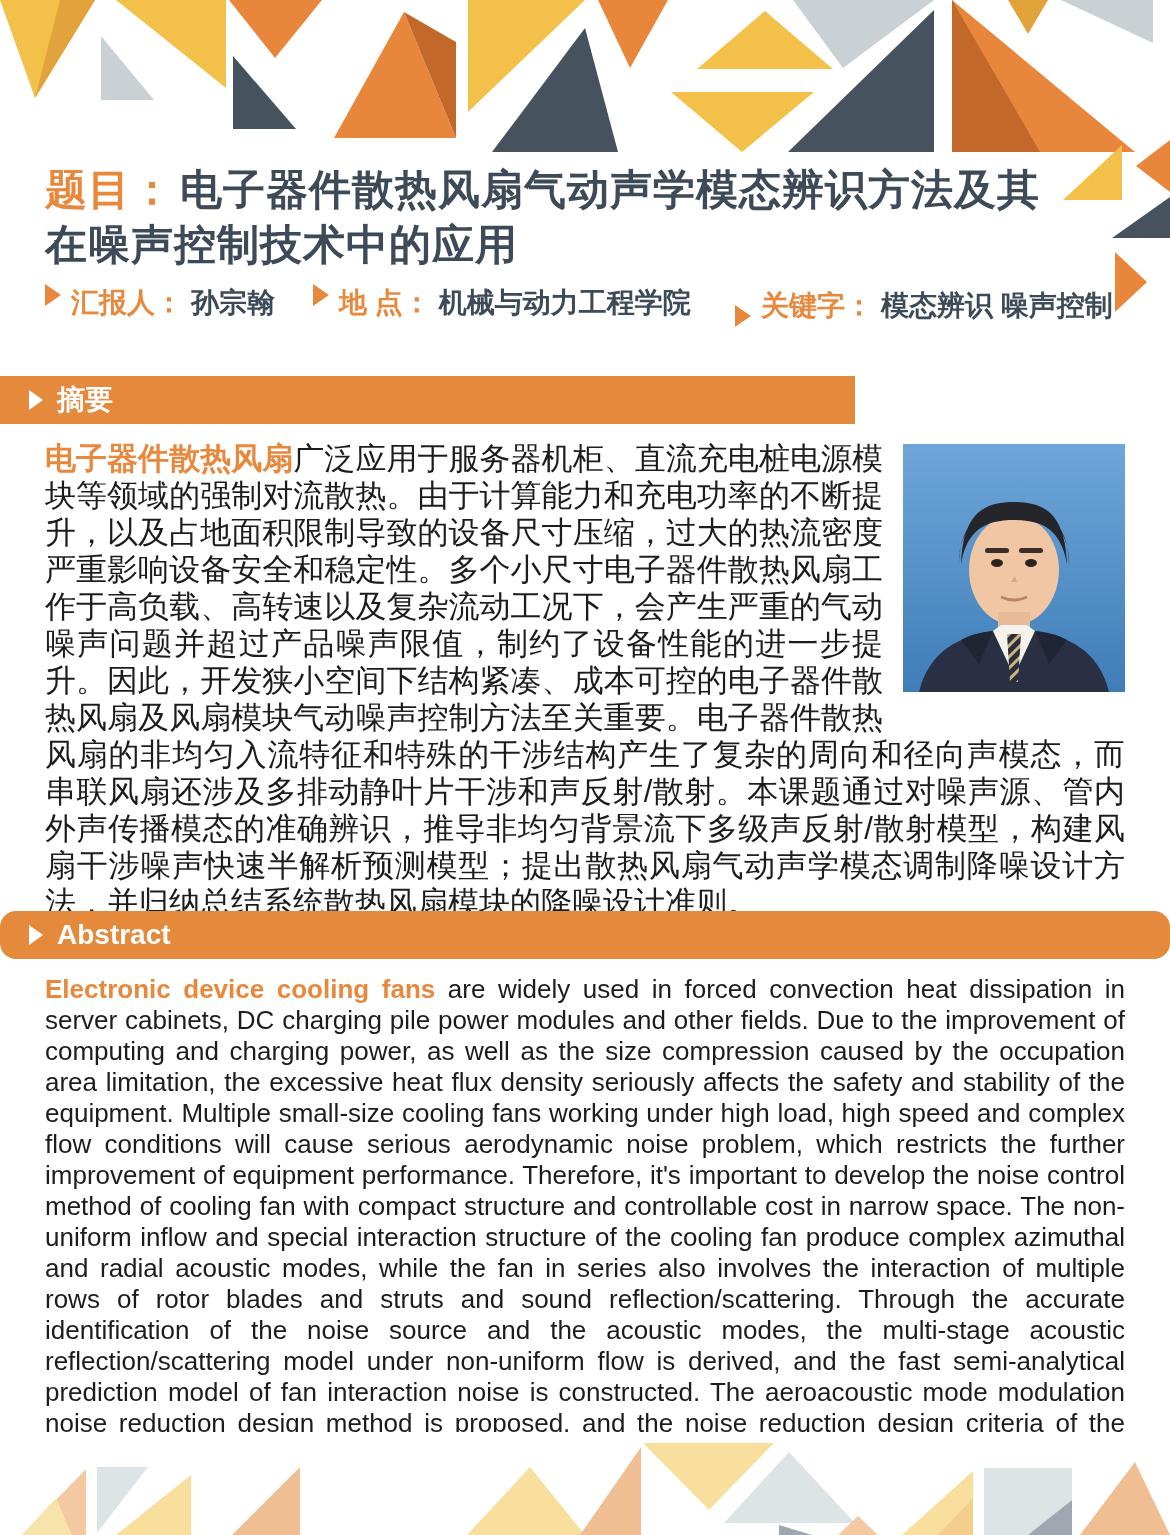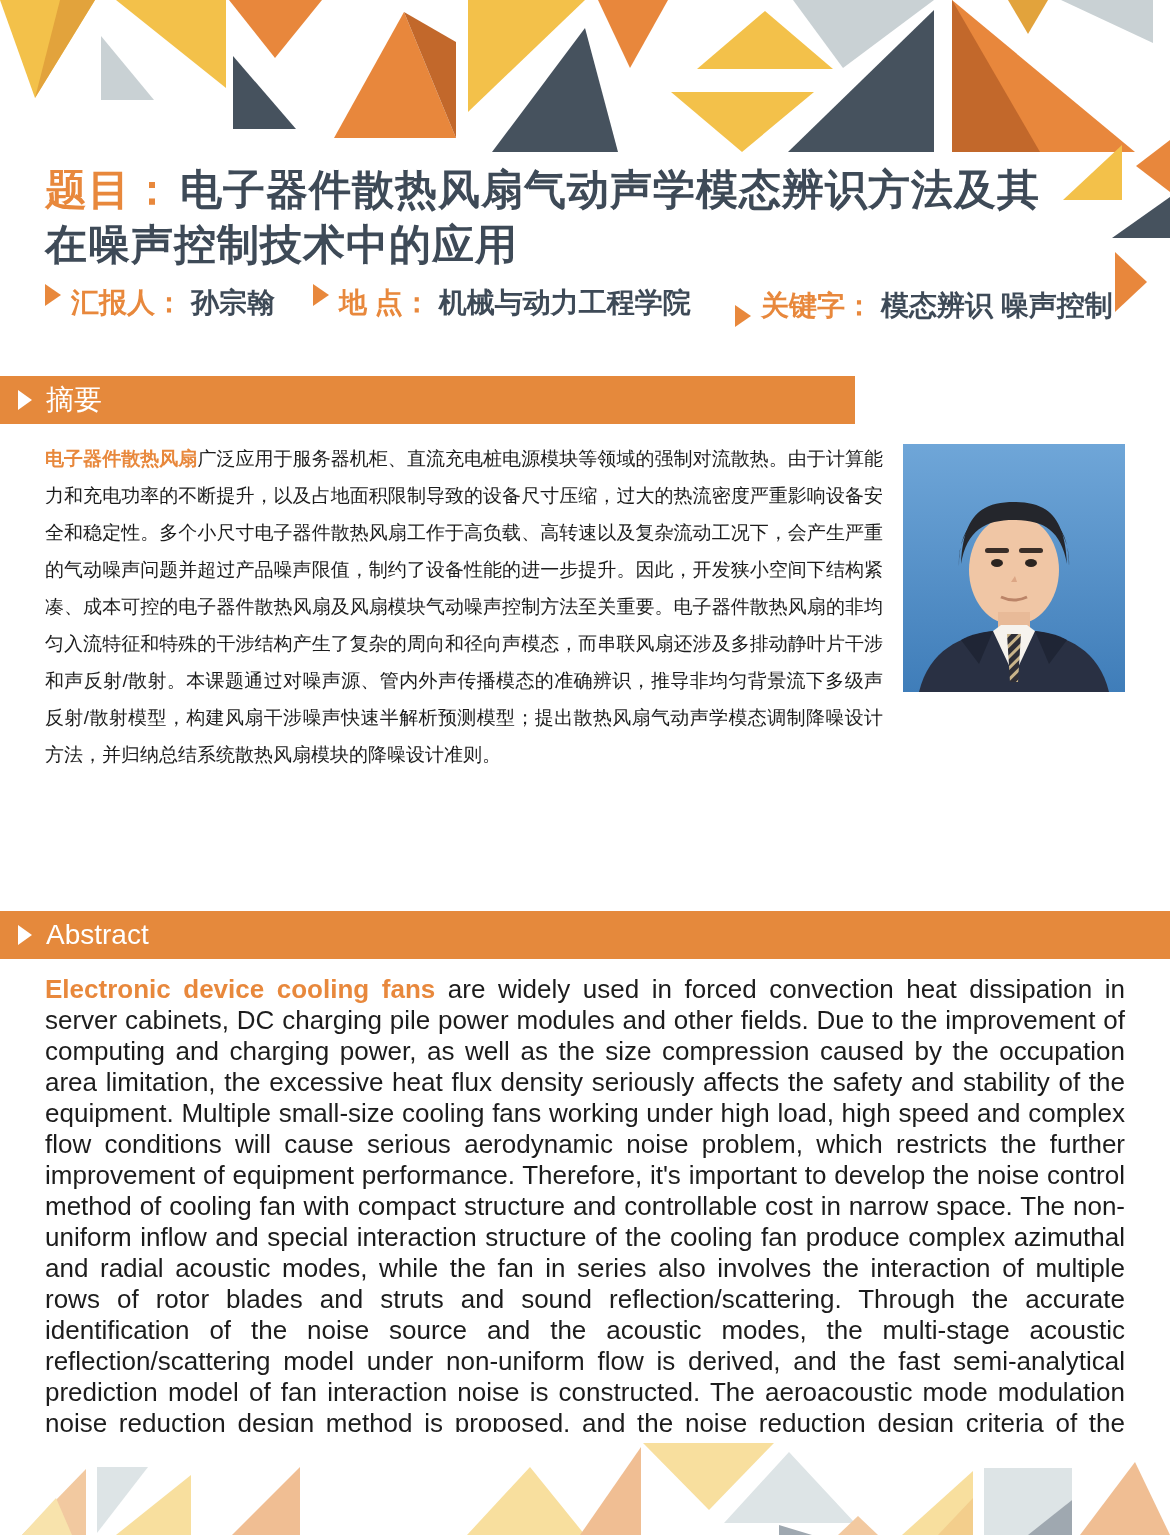--- a/index.html
+++ b/index.html
@@ -26,28 +26,28 @@
   .info-item{display:flex;height:43px;}
   .info-item.kw{align-items:flex-end;}
   .tri{width:0;height:0;border-top:11px solid transparent;border-bottom:11px solid transparent;
     border-left:16px solid var(--orange);margin-right:10px;flex:none;}
   .kw .tri{margin-top:10px;}
   .ilabel{color:var(--orange);white-space:pre;margin-right:8px;}
   .ivalue{color:var(--title);}
   .kw-lines{line-height:43px;color:var(--title);}
 
   .section-bar{height:48px;background:var(--bar);display:flex;align-items:center;
-    padding-left:18px;color:#fff;font-size:28px;font-weight:normal;}
+    padding-left:29px;color:#fff;font-size:28px;font-weight:bold;}
   .bar-zh{margin-top:6px;width:855px;}
-  .bar-en{width:1170px;}
+  .bar-en{width:1170px;border-radius:16px;}
   .tri-w{width:0;height:0;border-top:10px solid transparent;border-bottom:10px solid transparent;
     border-left:14px solid #fff;margin-right:14px;}
 
   .zh-section{height:487px;padding:16px 45px 0 45px;overflow:hidden;}
-  .zh-section p{font-size:19px;line-height:37px;color:var(--ink);text-align:justify;}
+  .zh-section p{font-size:31px;line-height:37px;color:var(--ink);text-align:justify;}
   .hl-zh{color:var(--orange);font-weight:bold;}
   .photo-wrap{float:right;width:222px;height:248px;margin:4px 0 10px 20px;}
 
   .en-section{height:473px;padding:15px 45px 0 45px;overflow:hidden;}
   .en-section p{font-size:26px;line-height:31px;color:var(--ink);text-align:justify;}
   .hl-en{color:var(--orange);font-weight:bold;}
 </style>
 </head>
 <body>
 

